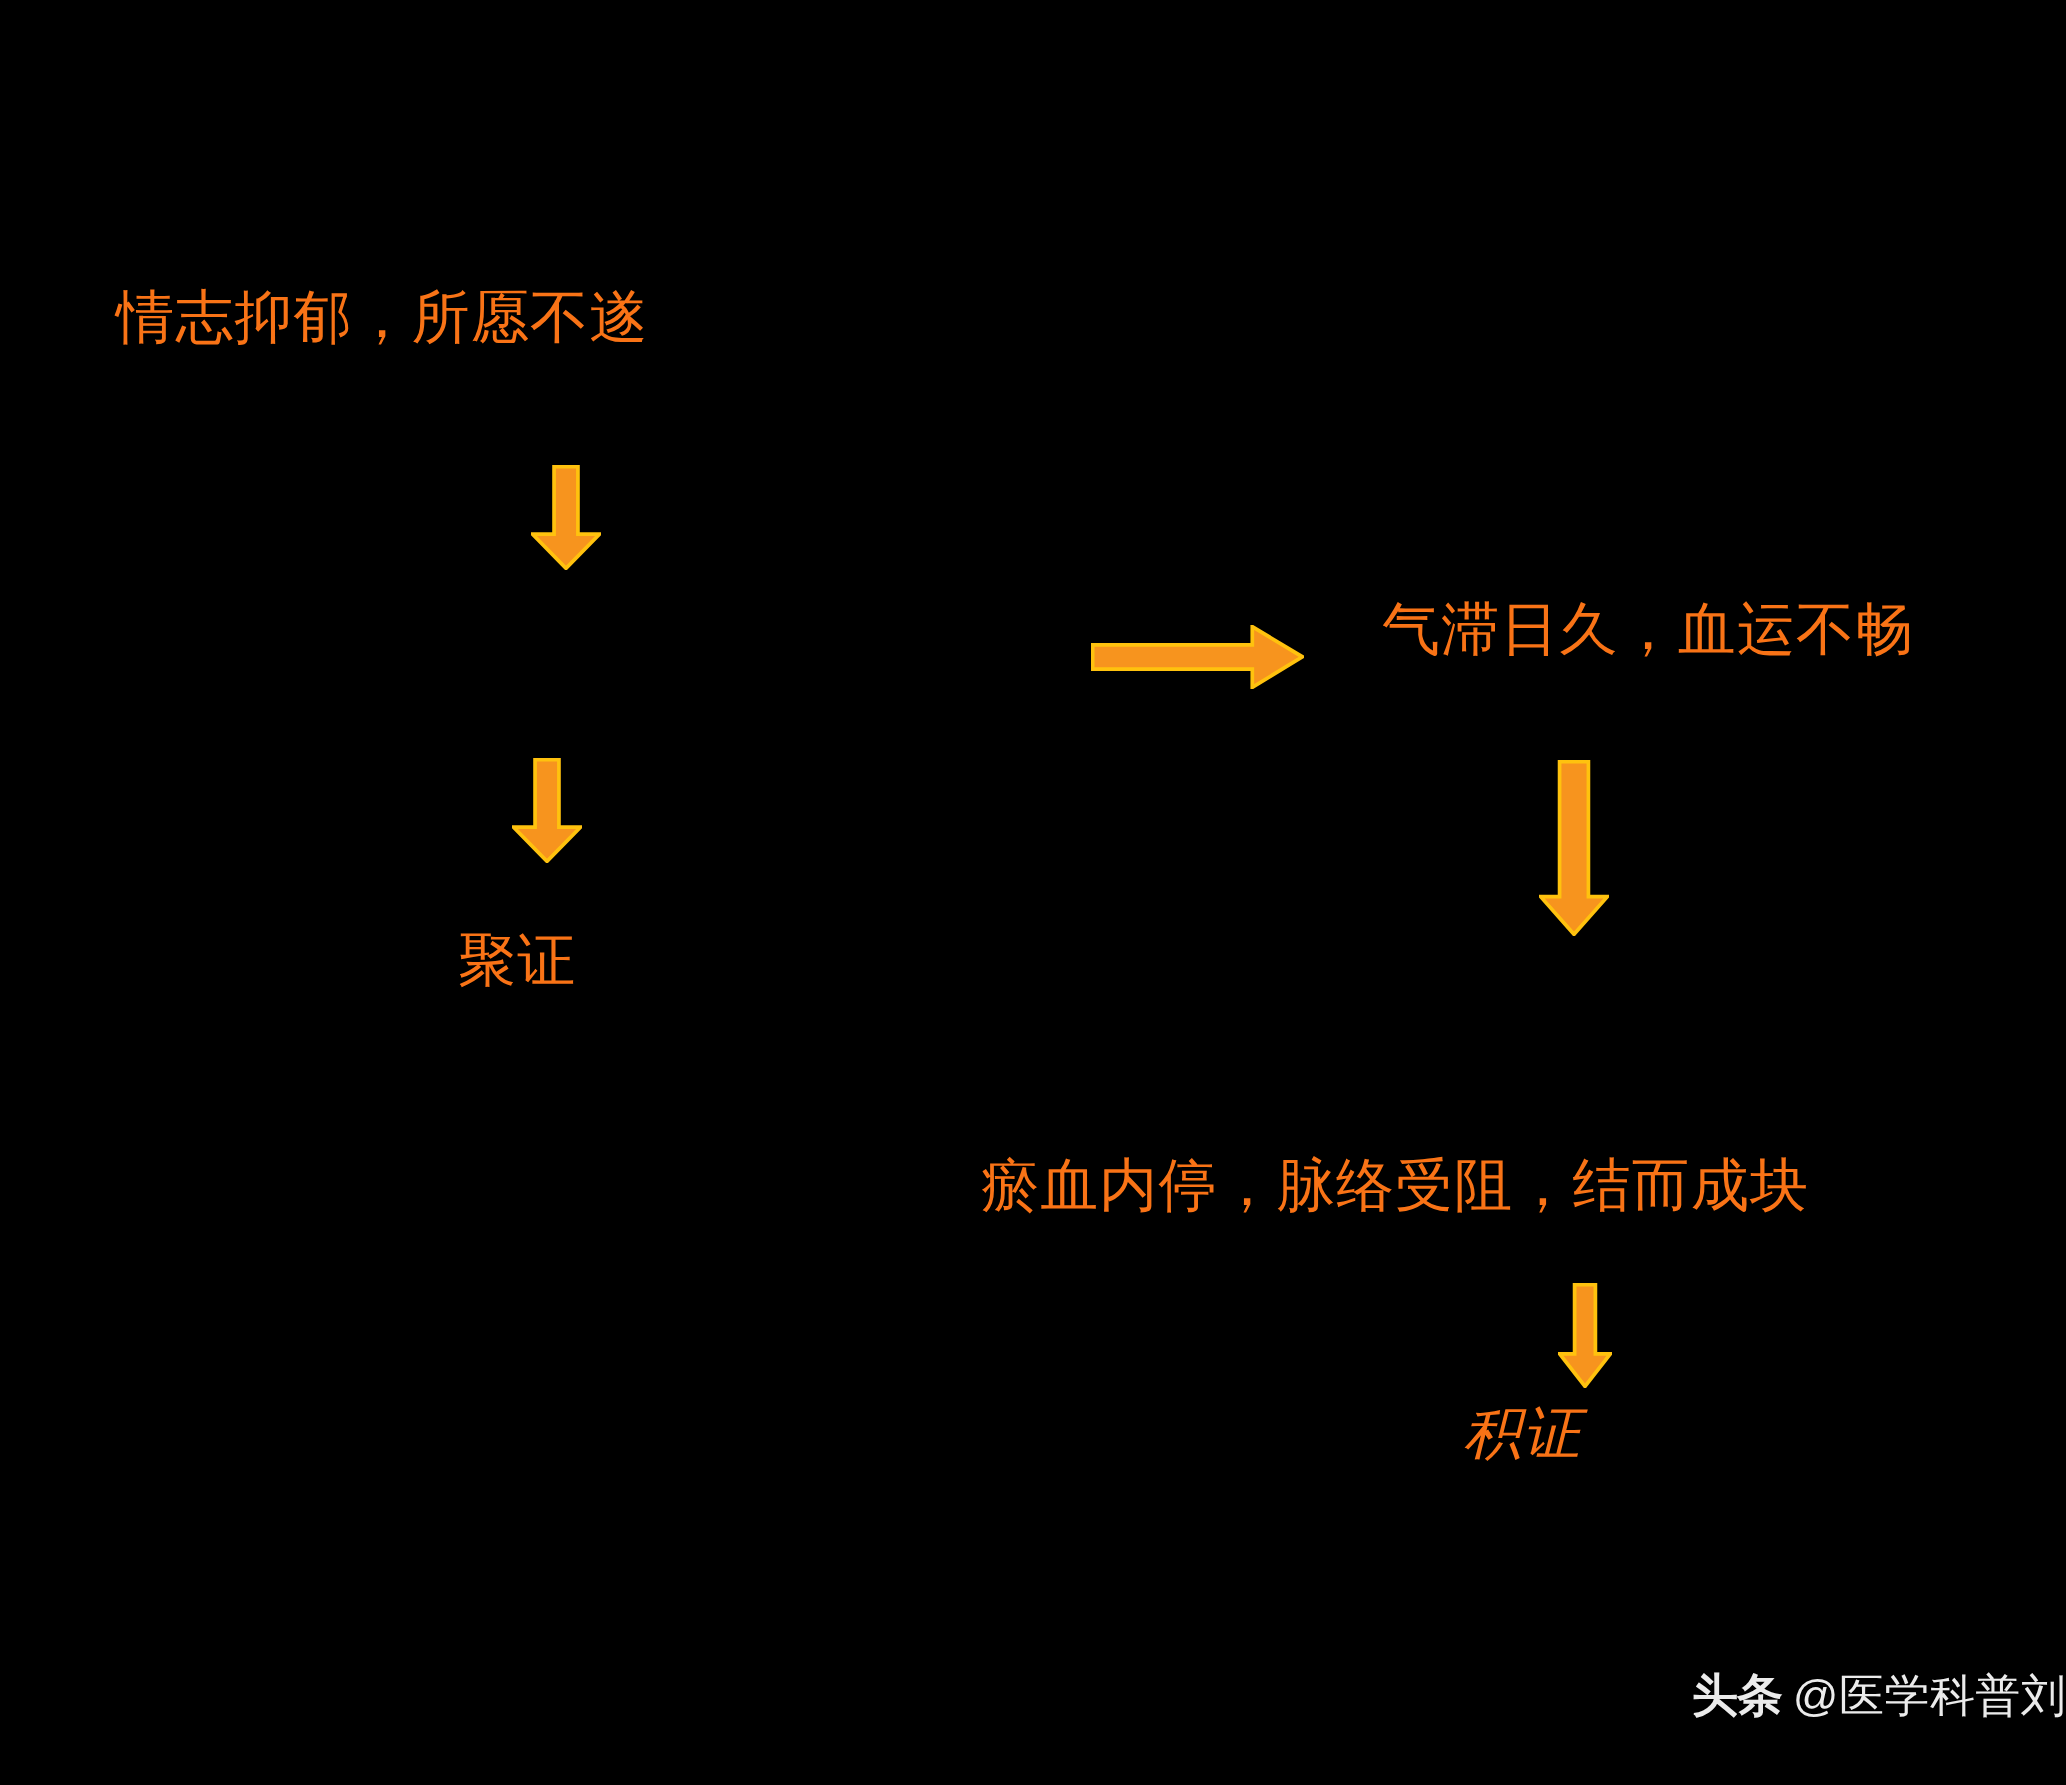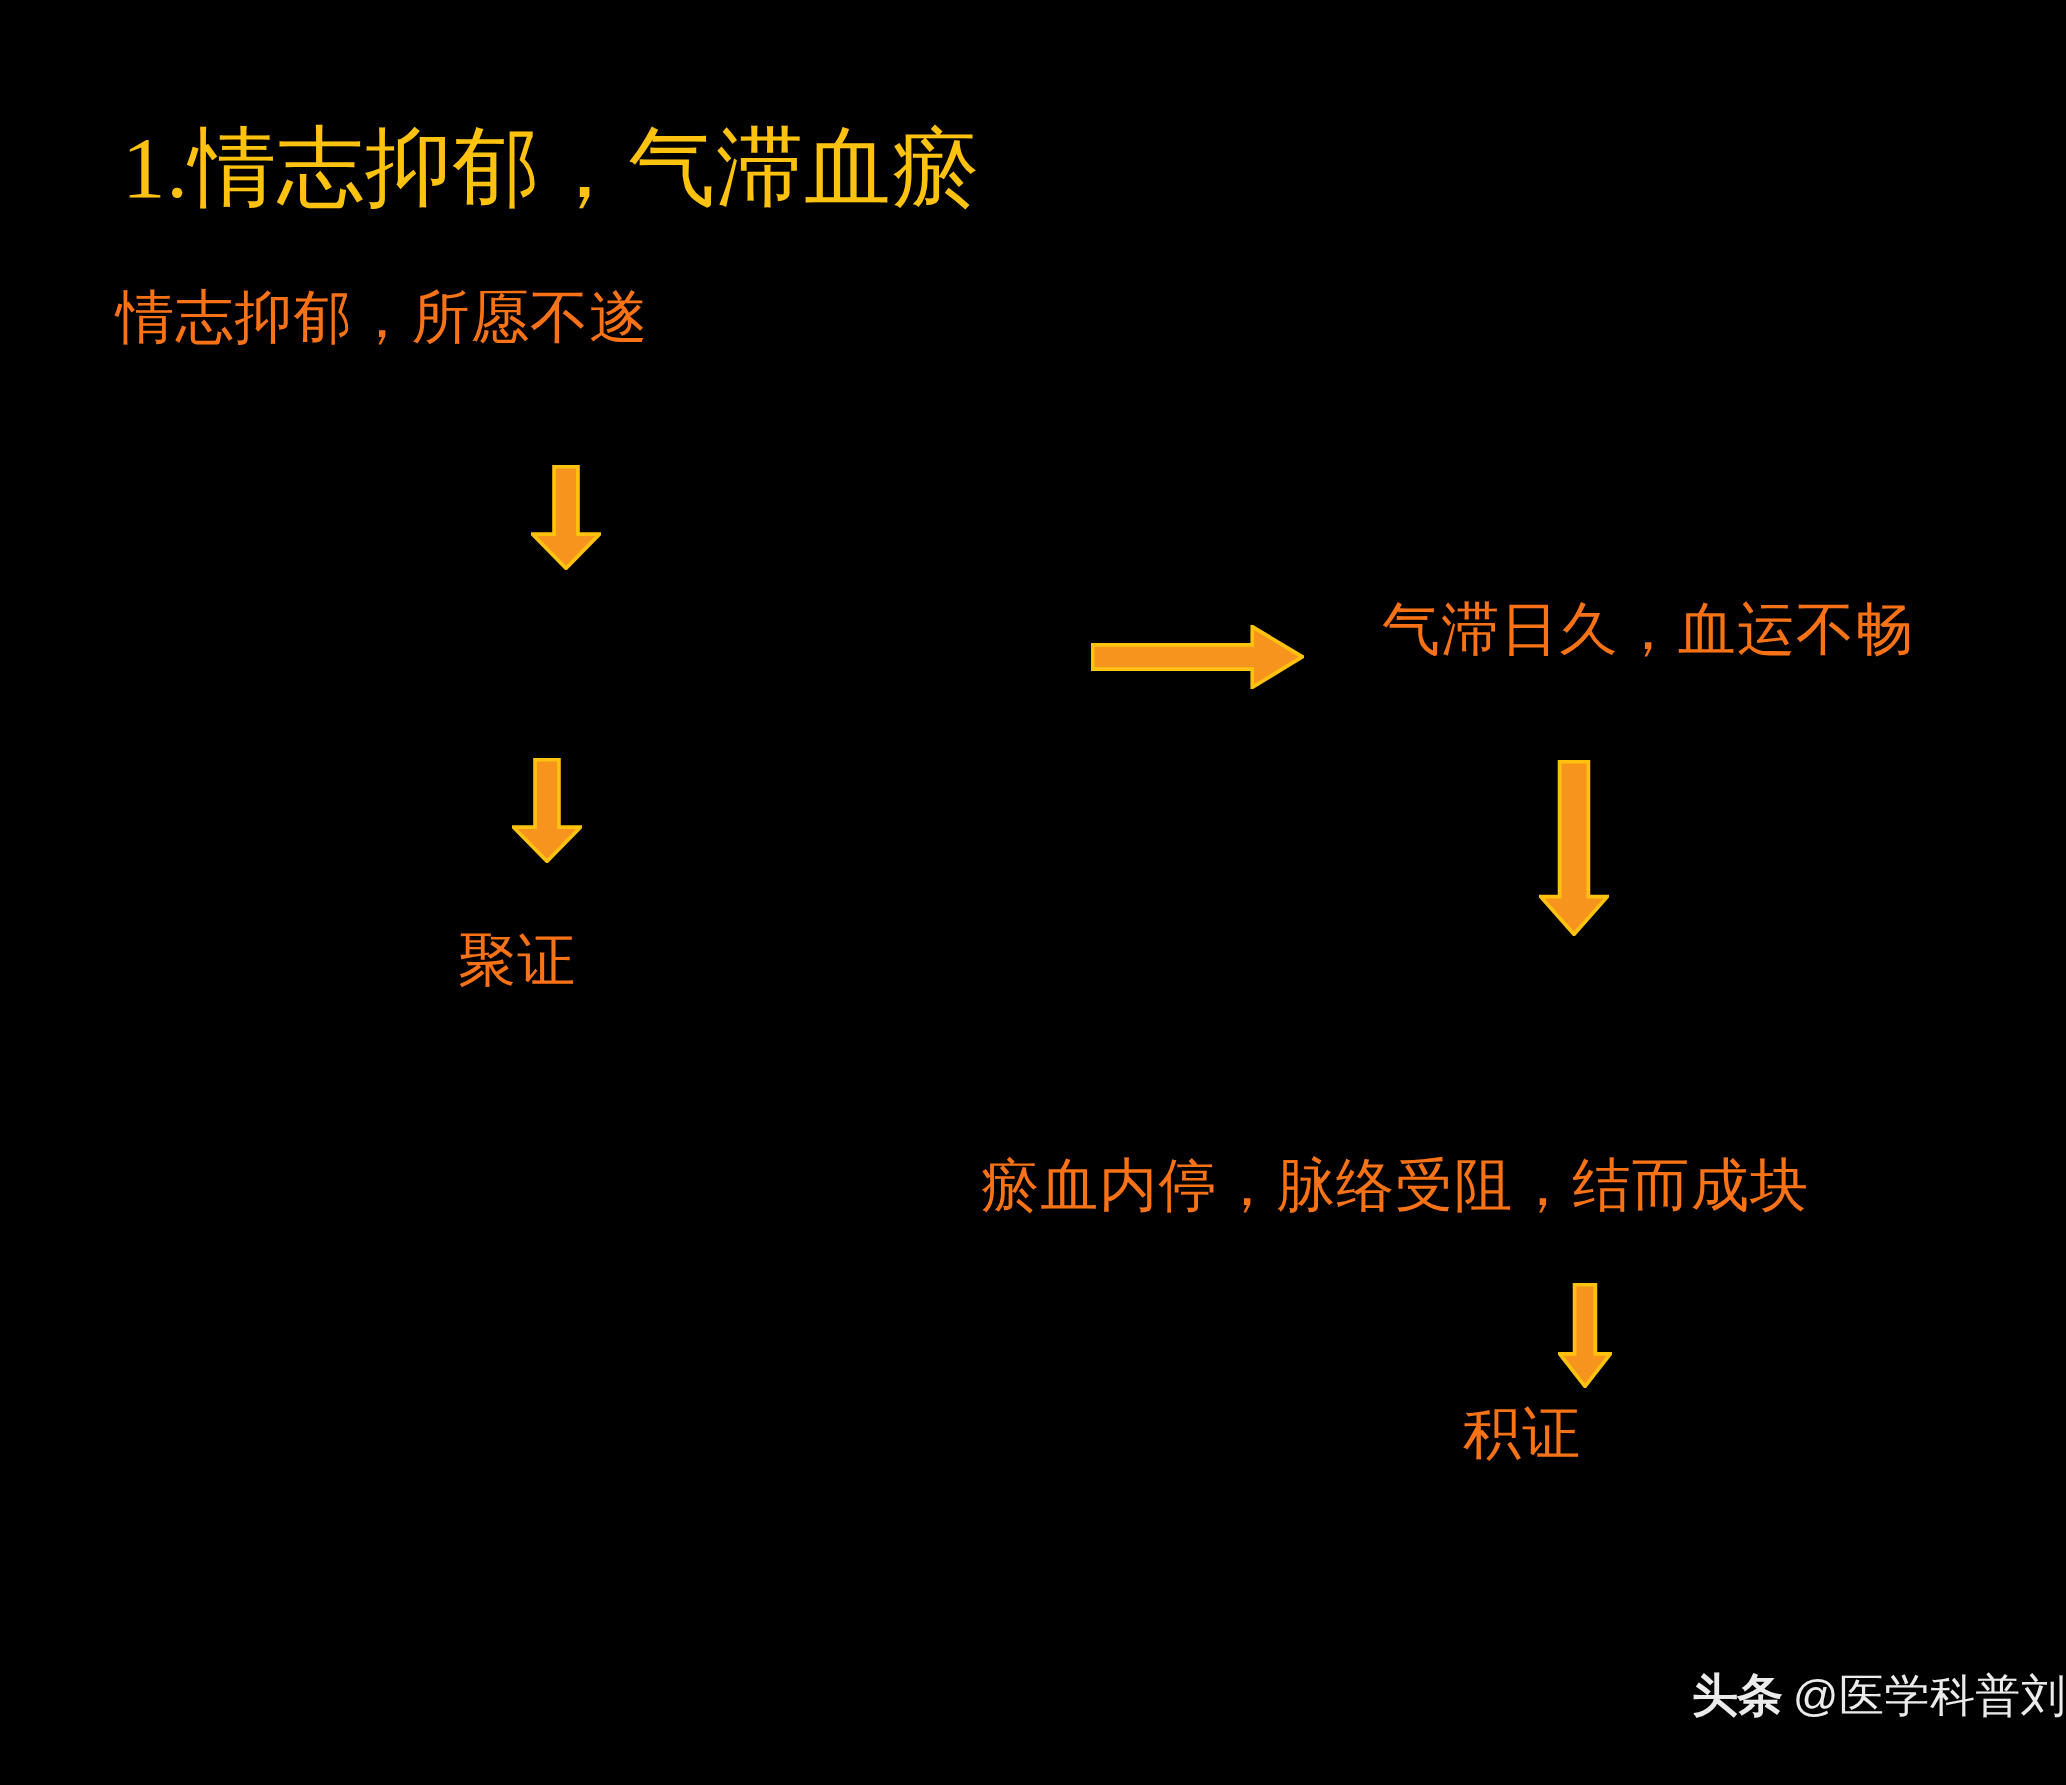--- a/index.html
+++ b/index.html
@@ -36,21 +36,21 @@
   .body-line {
     color: #f97316;
     font-size: 58px;
   }
 
   .l-qingzhi   { left: 116px;  top: 289px; }
   .l-qiji      { left: 116px;  top: 601px; }
   .l-qizhi     { left: 1382px; top: 601px; }
   .l-juzheng   { left: 458px; top: 932px; }
   .l-yuxue     { left: 981px; top: 1157px; }
-  .l-jizheng   { left: 1463px; top: 1405px; }
+  .l-jizheng   { left: 1463px; top: 1405px; font-style: italic; }
 
   
   .arrow {
     position: absolute;
     display: block;
   }
   .arrow svg { display: block; width: 100%; height: 100%; }
 
   .arr-down-1 { left: 531px; top: 465px; width: 70px; height: 105px; }
   .arr-down-2 { left: 512px; top: 758px; width: 70px; height: 105px; }
@@ -79,21 +79,20 @@
     font-size: 45px;
     font-weight: normal;
     letter-spacing: 0.01em;
   }
 </style>
 </head>
 <body>
 
 <div id="slide">
 
-  <div class="txt title">1.情志抑郁，气滞血瘀</div>
 
   <div class="txt body-line l-qingzhi">情志抑郁，所愿不遂</div>
 
   <div class="arrow arr-down-1">
     <svg viewBox="0 0 170 255" preserveAspectRatio="none" aria-hidden="true">
       <polygon points="56,4 114,4 114,168 166,168 85,251 4,168 56,168" fill="#F7941E" stroke="#FFC20E" stroke-width="9" stroke-linejoin="miter"></polygon>
     </svg>
   </div>
 
 

